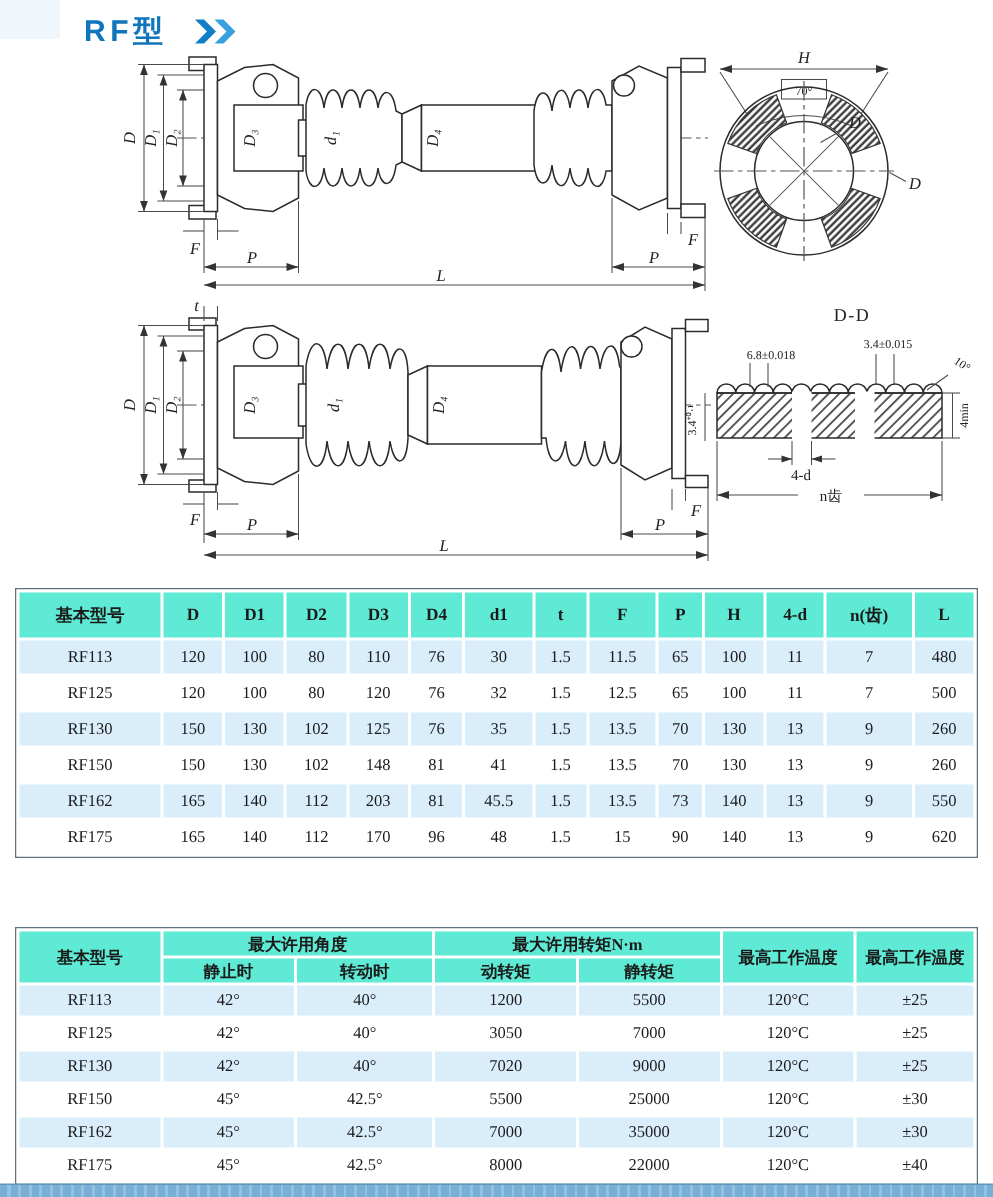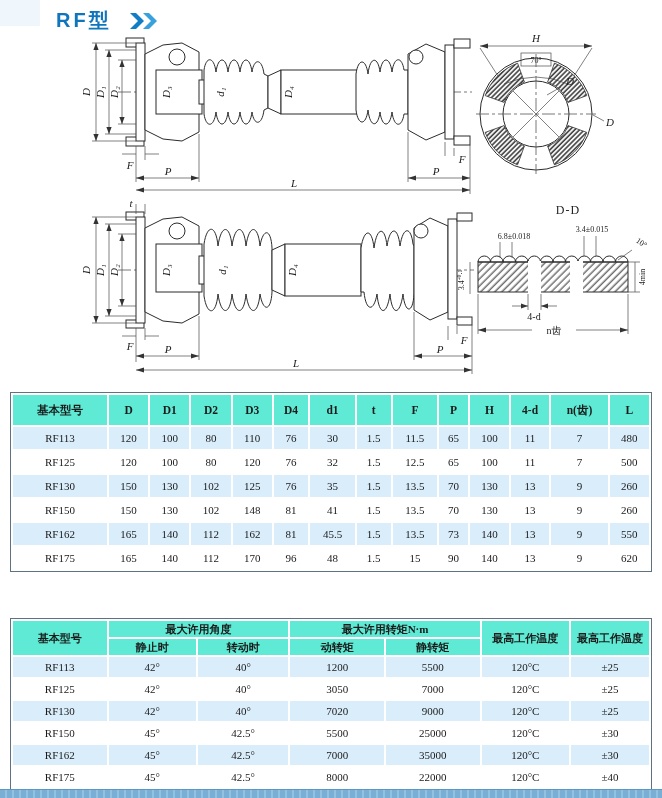--- a/index.html
+++ b/index.html
@@ -355,21 +355,21 @@
             <td>130</td>
             <td>13</td>
             <td>9</td>
             <td>260</td>
           </tr>
           <tr>
             <td>RF162</td>
             <td>165</td>
             <td>140</td>
             <td>112</td>
-            <td>162</td>
+            <td>203</td>
             <td>81</td>
             <td>45.5</td>
             <td>1.5</td>
             <td>13.5</td>
             <td>73</td>
             <td>140</td>
             <td>13</td>
             <td>9</td>
             <td>550</td>
           </tr>

